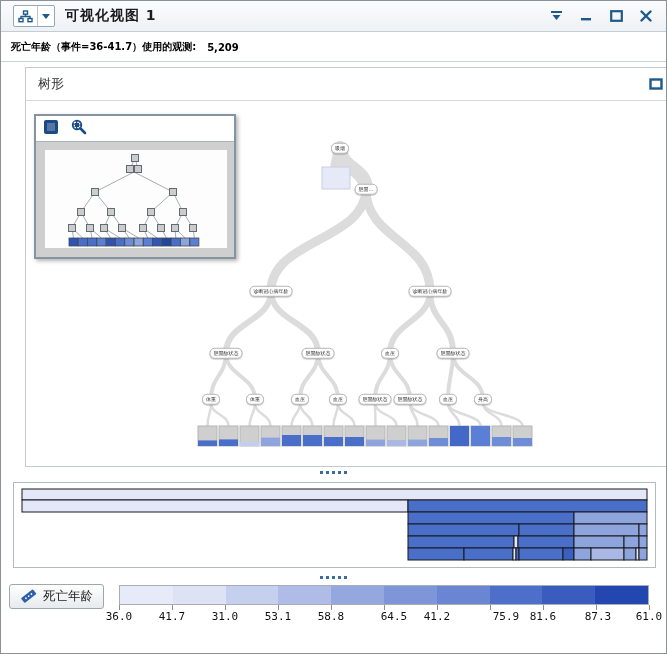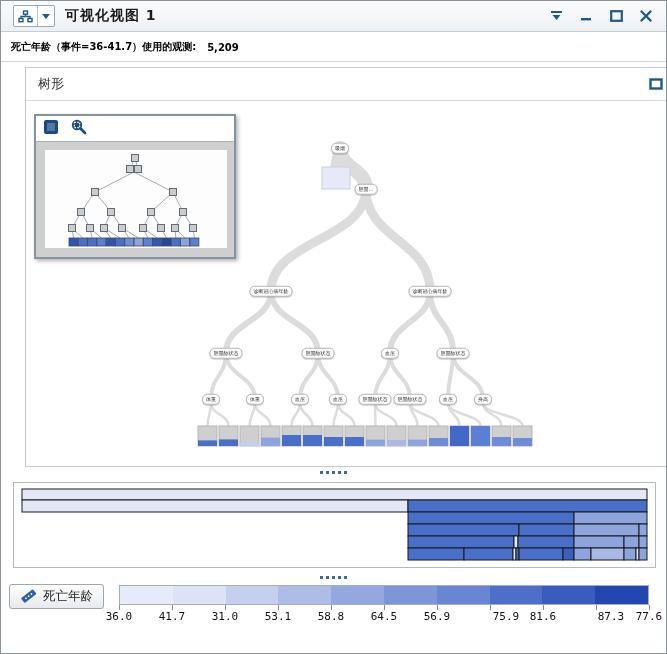--- a/index.html
+++ b/index.html
@@ -390,22 +390,22 @@
         <i style="left: 424px;"></i>
         <i style="left: 477px;"></i>
         <i style="left: 530px;"></i>
       </div>
     <div class="scale-labels" id="scale-labels">
         <span style="left: 0px;">36.0</span>
         <span style="left: 53px;">41.7</span>
         <span style="left: 106px;">31.0</span>
         <span style="left: 159px;">53.1</span>
         <span style="left: 212px;">58.8</span>
-        <span style="left: 265px;">64.5</span>
-        <span style="left: 318px;">56.9</span>
+        <span style="left: 275px;">64.5</span>
+        <span style="left: 318px;">41.2</span>
         <span style="left: 387px;">75.9</span>
         <span style="left: 424px;">81.6</span>
-        <span style="left: 492px;">87.3</span>
-        <span style="left: 530px;">77.6</span>
+        <span style="left: 479px;">87.3</span>
+        <span style="left: 530px;">61.0</span>
       </div>
   </div>
 
 </div>
 
 </body></html>

